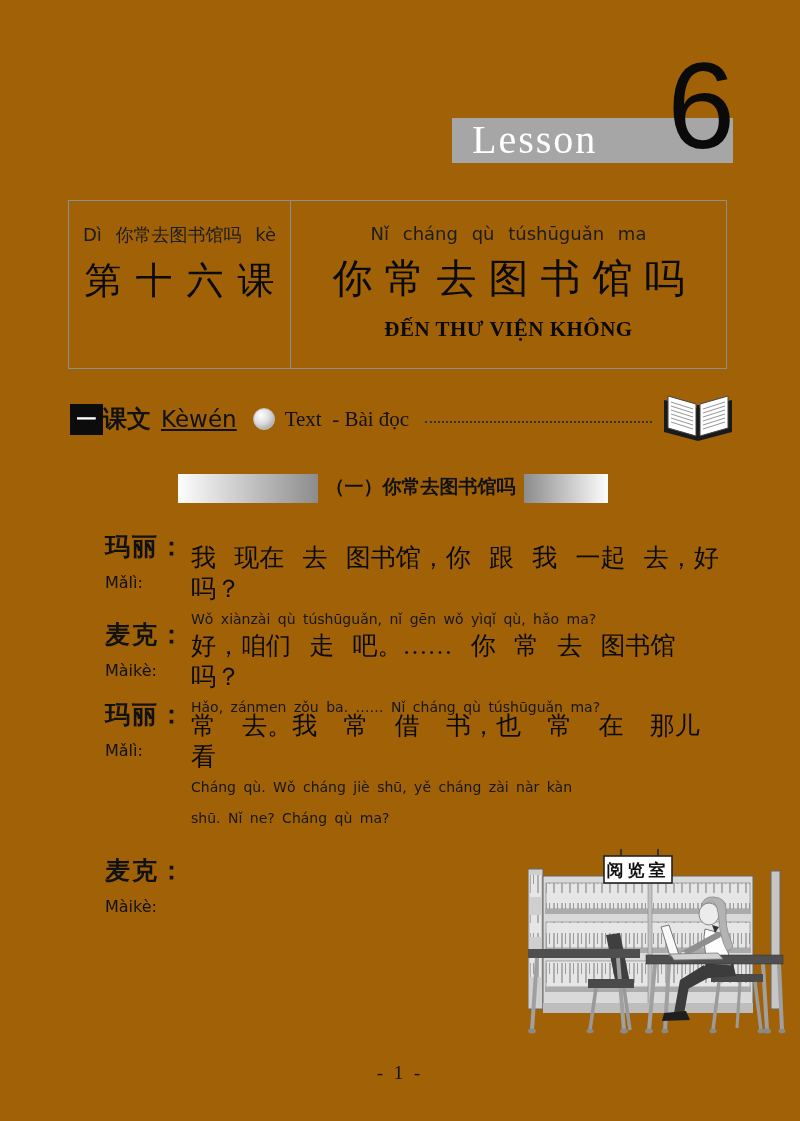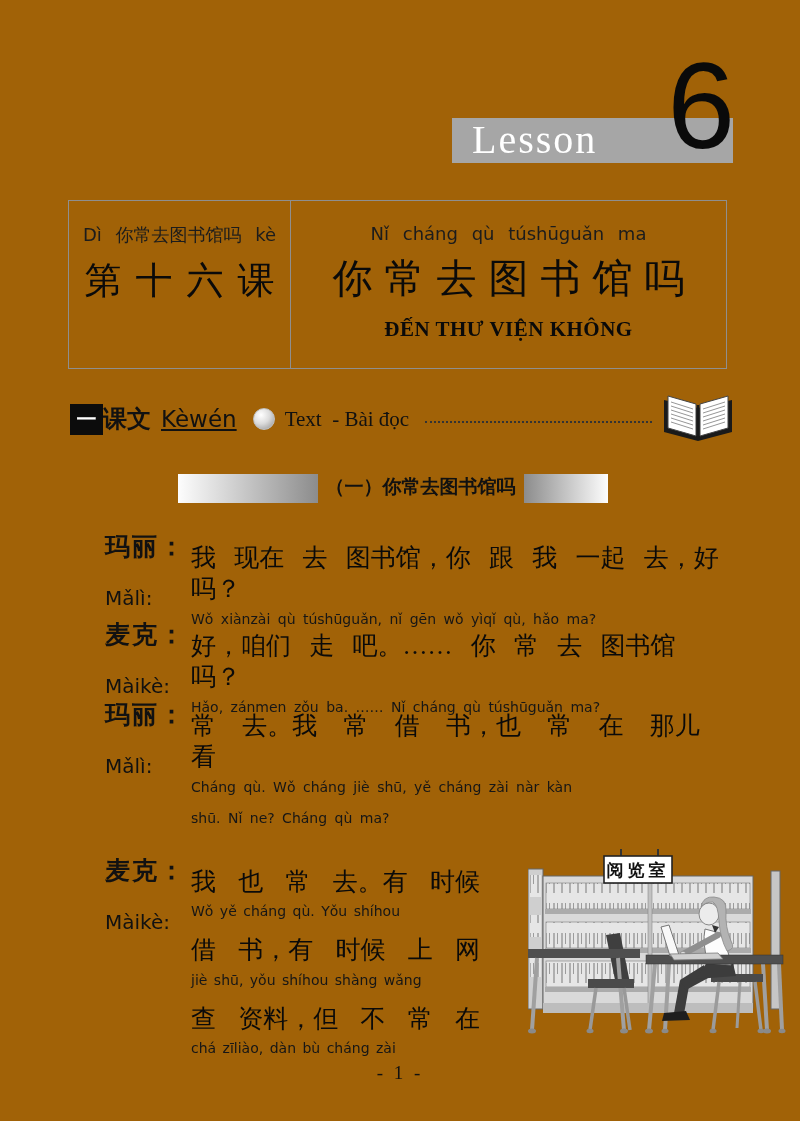--- a/index.html
+++ b/index.html
@@ -68,21 +68,21 @@
     position: absolute; left: 178px; top: 462px; width: 430px; height: 29px;
     display: flex; align-items: flex-start; margin-top: 12px;
   }
   .grad-left { width: 167px; height: 29px; background: linear-gradient(to right, #fdfdfd, #8c8c8c); }
   .grad-right { width: 101px; height: 29px; background: linear-gradient(to right, #8c8c8c, #fdfdfd); }
   .subsection-title { font-size: 19px; font-weight: 700; margin: 0 8px; white-space: nowrap; }
   
   .dlg { position: absolute; left: 105px; width: 627px; display: flex; }
   .dlg-speaker { flex: 0 0 86px; }
   .spk-cn { font-size: 25px; font-weight: 700; letter-spacing: 2px; }
-  .spk-py { font-size: 20px; margin-top: 23px; }
+  .spk-py { font-size: 16px; margin-top: 10px; }
   .dlg-text { flex: 1; }
   .line { margin-bottom: 15px; }
   .cn { font-family: "Liberation Serif", serif; font-size: 25px; line-height: 1.25; color: #0a0a0a; margin-top: 12px; }
   .py { font-size: 14px; margin-top: 6px; word-spacing: 3px; color: #161616; }
   .ws10 { word-spacing: 10px; }
   .ws12 { word-spacing: 12px; }
   .ws16 { word-spacing: 16px; }
   .ws20 { word-spacing: 20px; }
   .py-w2 { word-spacing: 2px; }
   
@@ -194,34 +194,20 @@
         <div class="py">shū. Nǐ ne? Cháng qù ma?</div>
       </div>
     </div>
   </div>
 
   <div class="dlg" style="top:854px;">
     <div class="dlg-speaker">
       <div class="spk-cn">麦克：</div>
       <div class="spk-py">Màikè:</div>
     </div>
-    <div class="dlg-text" style="flex:0 0 300px; max-width:300px;">
-      <div class="line">
-        <div class="cn ws16">我 也 常 去。有 时候</div>
-        <div class="py py-w2">Wǒ yě cháng qù. Yǒu shíhou</div>
-      </div>
-      <div class="line">
-        <div class="cn ws16">借 书，有 时候 上 网</div>
-        <div class="py py-w2">jiè shū, yǒu shíhou shàng wǎng</div>
-      </div>
-      <div class="line">
-        <div class="cn ws16">查 资料，但 不 常 在</div>
-        <div class="py py-w2">chá zīliào, dàn bù cháng zài</div>
-      </div>
-    </div>
   </div>
 
   <div class="illustration">
     <svg width="266" height="196" viewBox="0 0 266 196">
       <defs>
         <pattern id="bk" width="8" height="30" patternUnits="userSpaceOnUse">
           <rect width="8" height="30" fill="#e6e6e6"></rect>
           <line x1="2" y1="0" x2="2" y2="20" stroke="#8a8a8a" stroke-width="1.2"></line>
           <line x1="5.5" y1="0" x2="5.5" y2="11" stroke="#9c9c9c" stroke-width="1"></line>
         </pattern>

